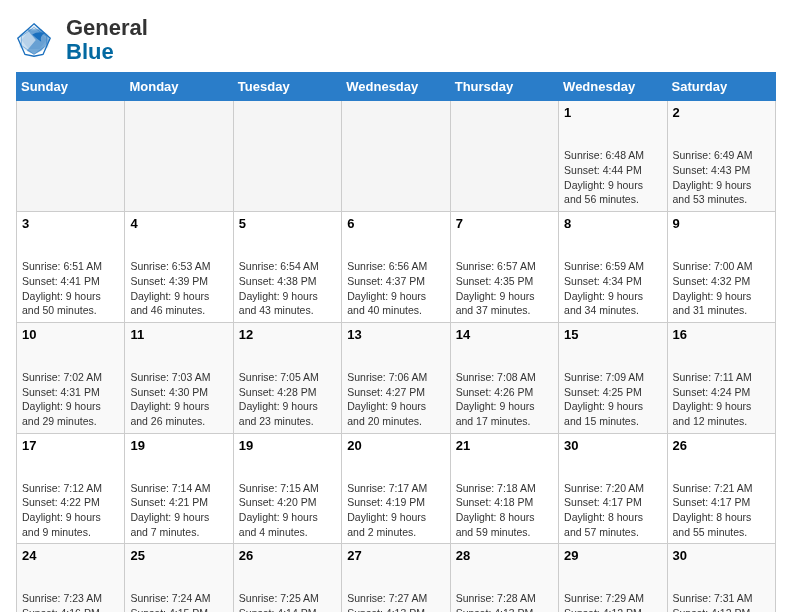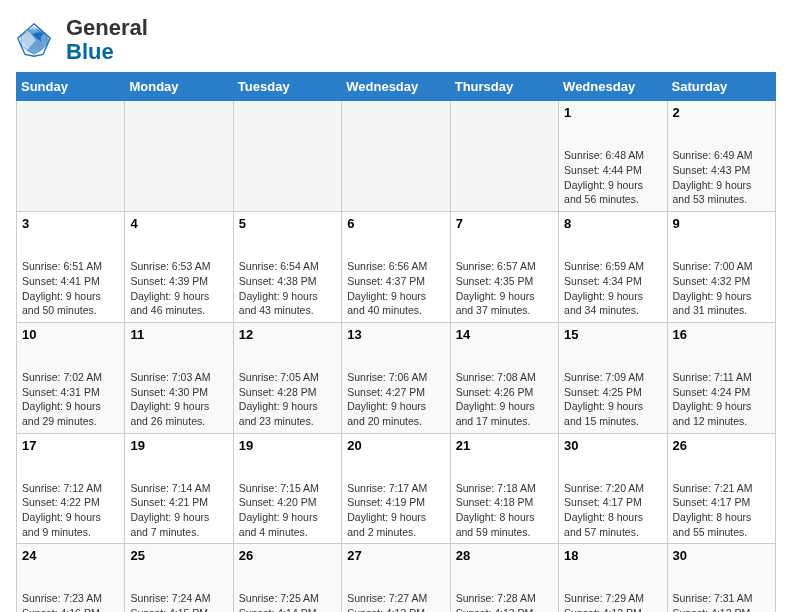--- a/index.html
+++ b/index.html
@@ -243,21 +243,21 @@
         </td>
         <td>
           <span class="day-number">27</span>
           <div class="day-info">Sunrise: 7:27 AM<br>Sunset: 4:13 PM<br>Daylight: 8 hours and 46 minutes.</div>
         </td>
         <td>
           <span class="day-number">28</span>
           <div class="day-info">Sunrise: 7:28 AM<br>Sunset: 4:13 PM<br>Daylight: 8 hours and 44 minutes.</div>
         </td>
         <td>
-          <span class="day-number">18</span>
+          <span class="day-number">29</span>
           <div class="day-info">Sunrise: 7:29 AM<br>Sunset: 4:12 PM<br>Daylight: 8 hours and 42 minutes.</div>
         </td>
         <td>
           <span class="day-number">30</span>
           <div class="day-info">Sunrise: 7:31 AM<br>Sunset: 4:12 PM<br>Daylight: 8 hours and 40 minutes.</div>
         </td>
       </tr>
     </tbody>
 </table>
 

